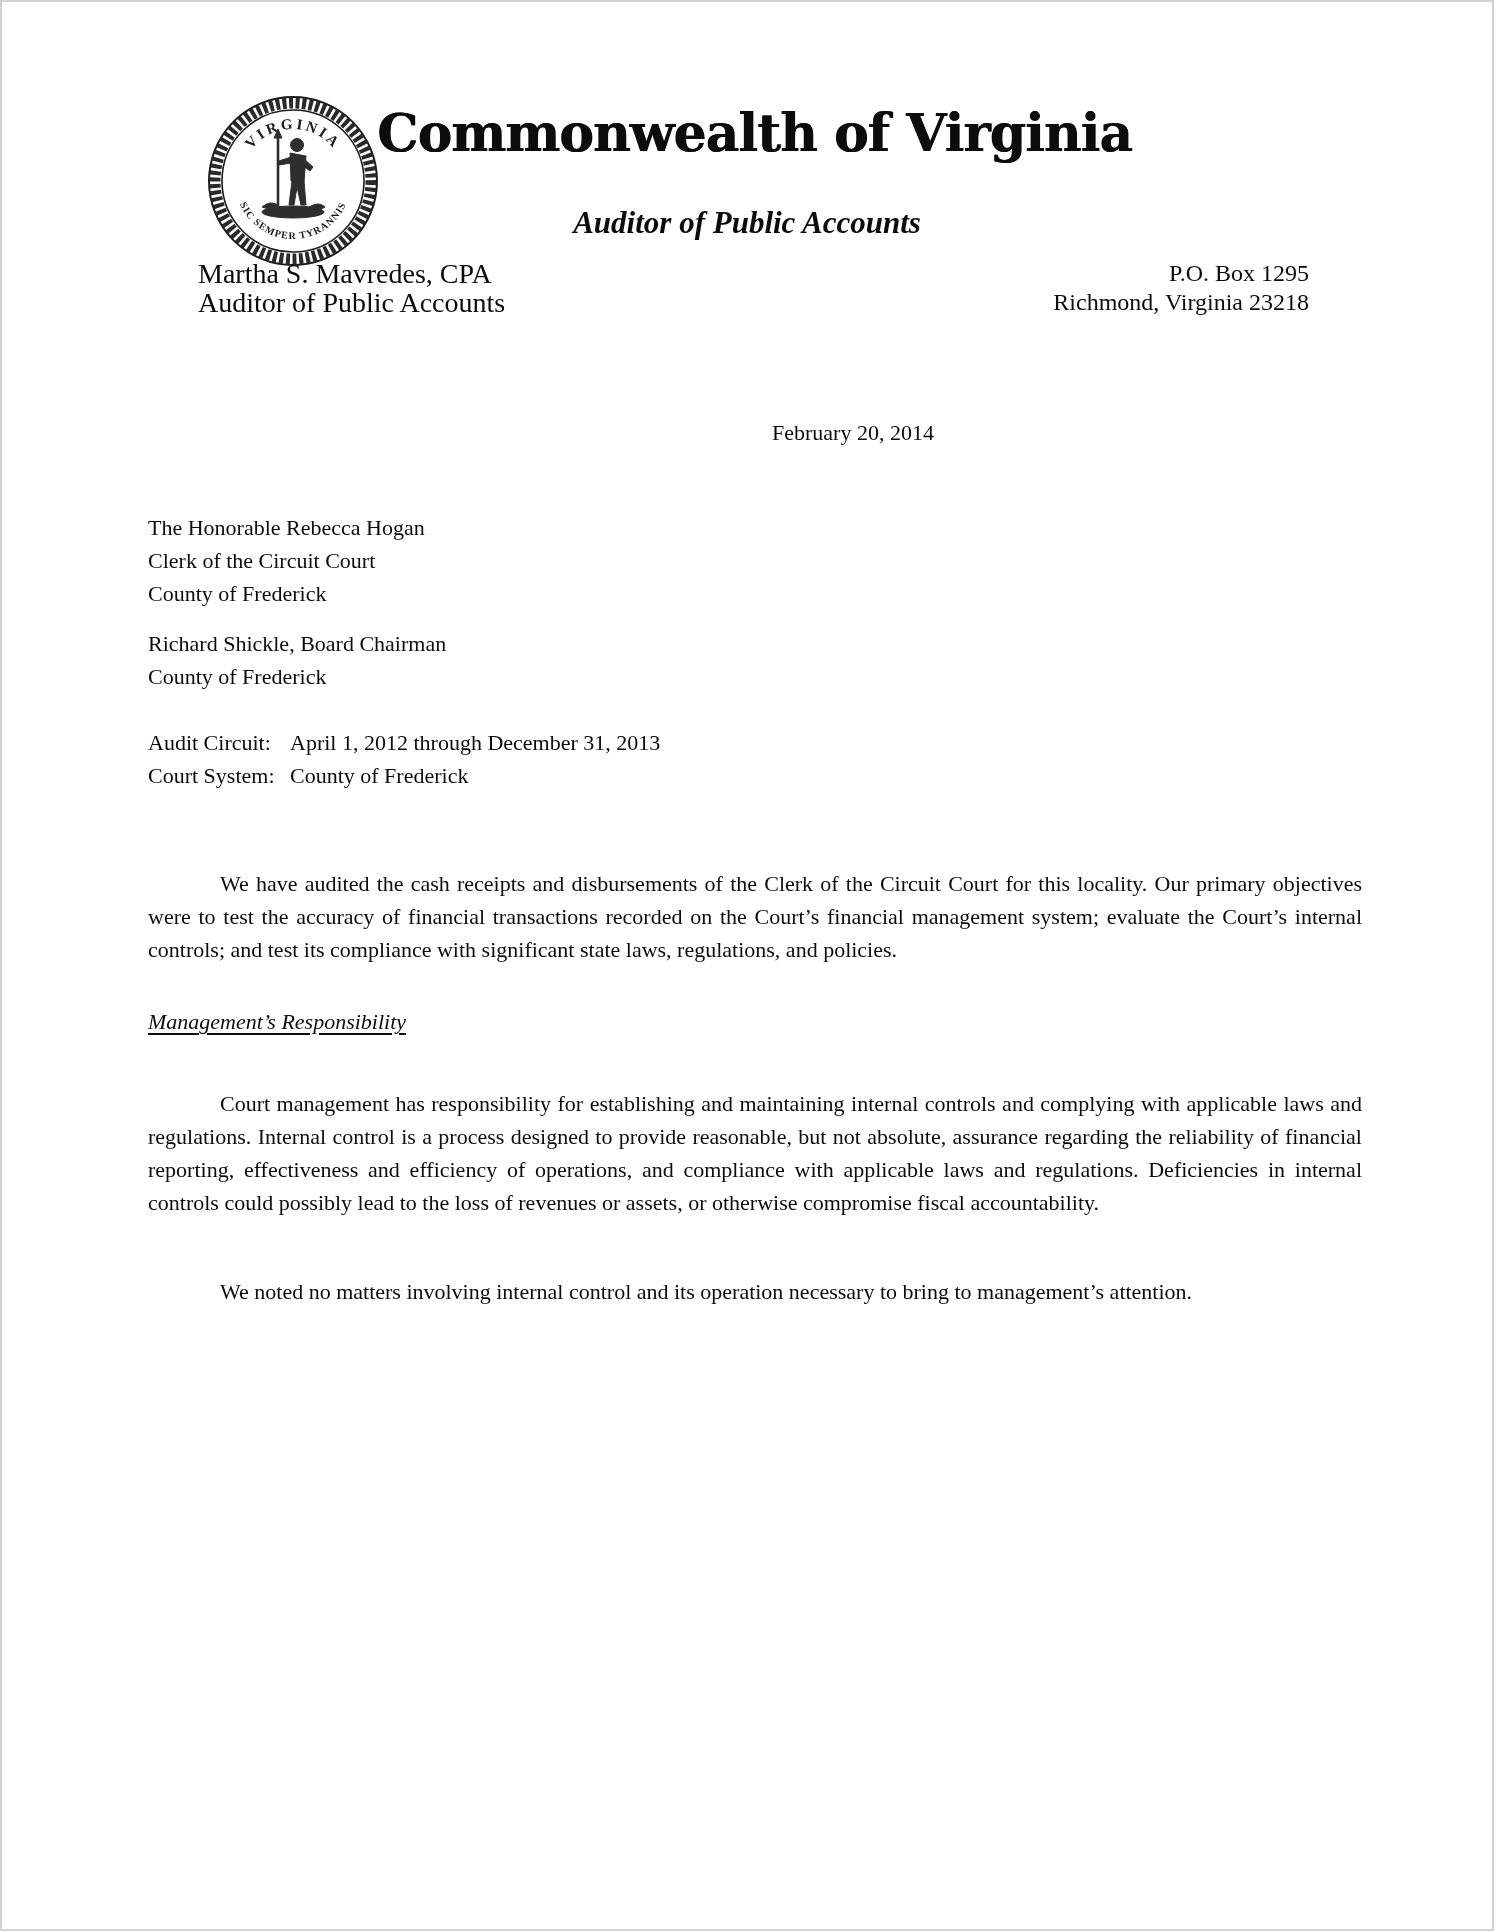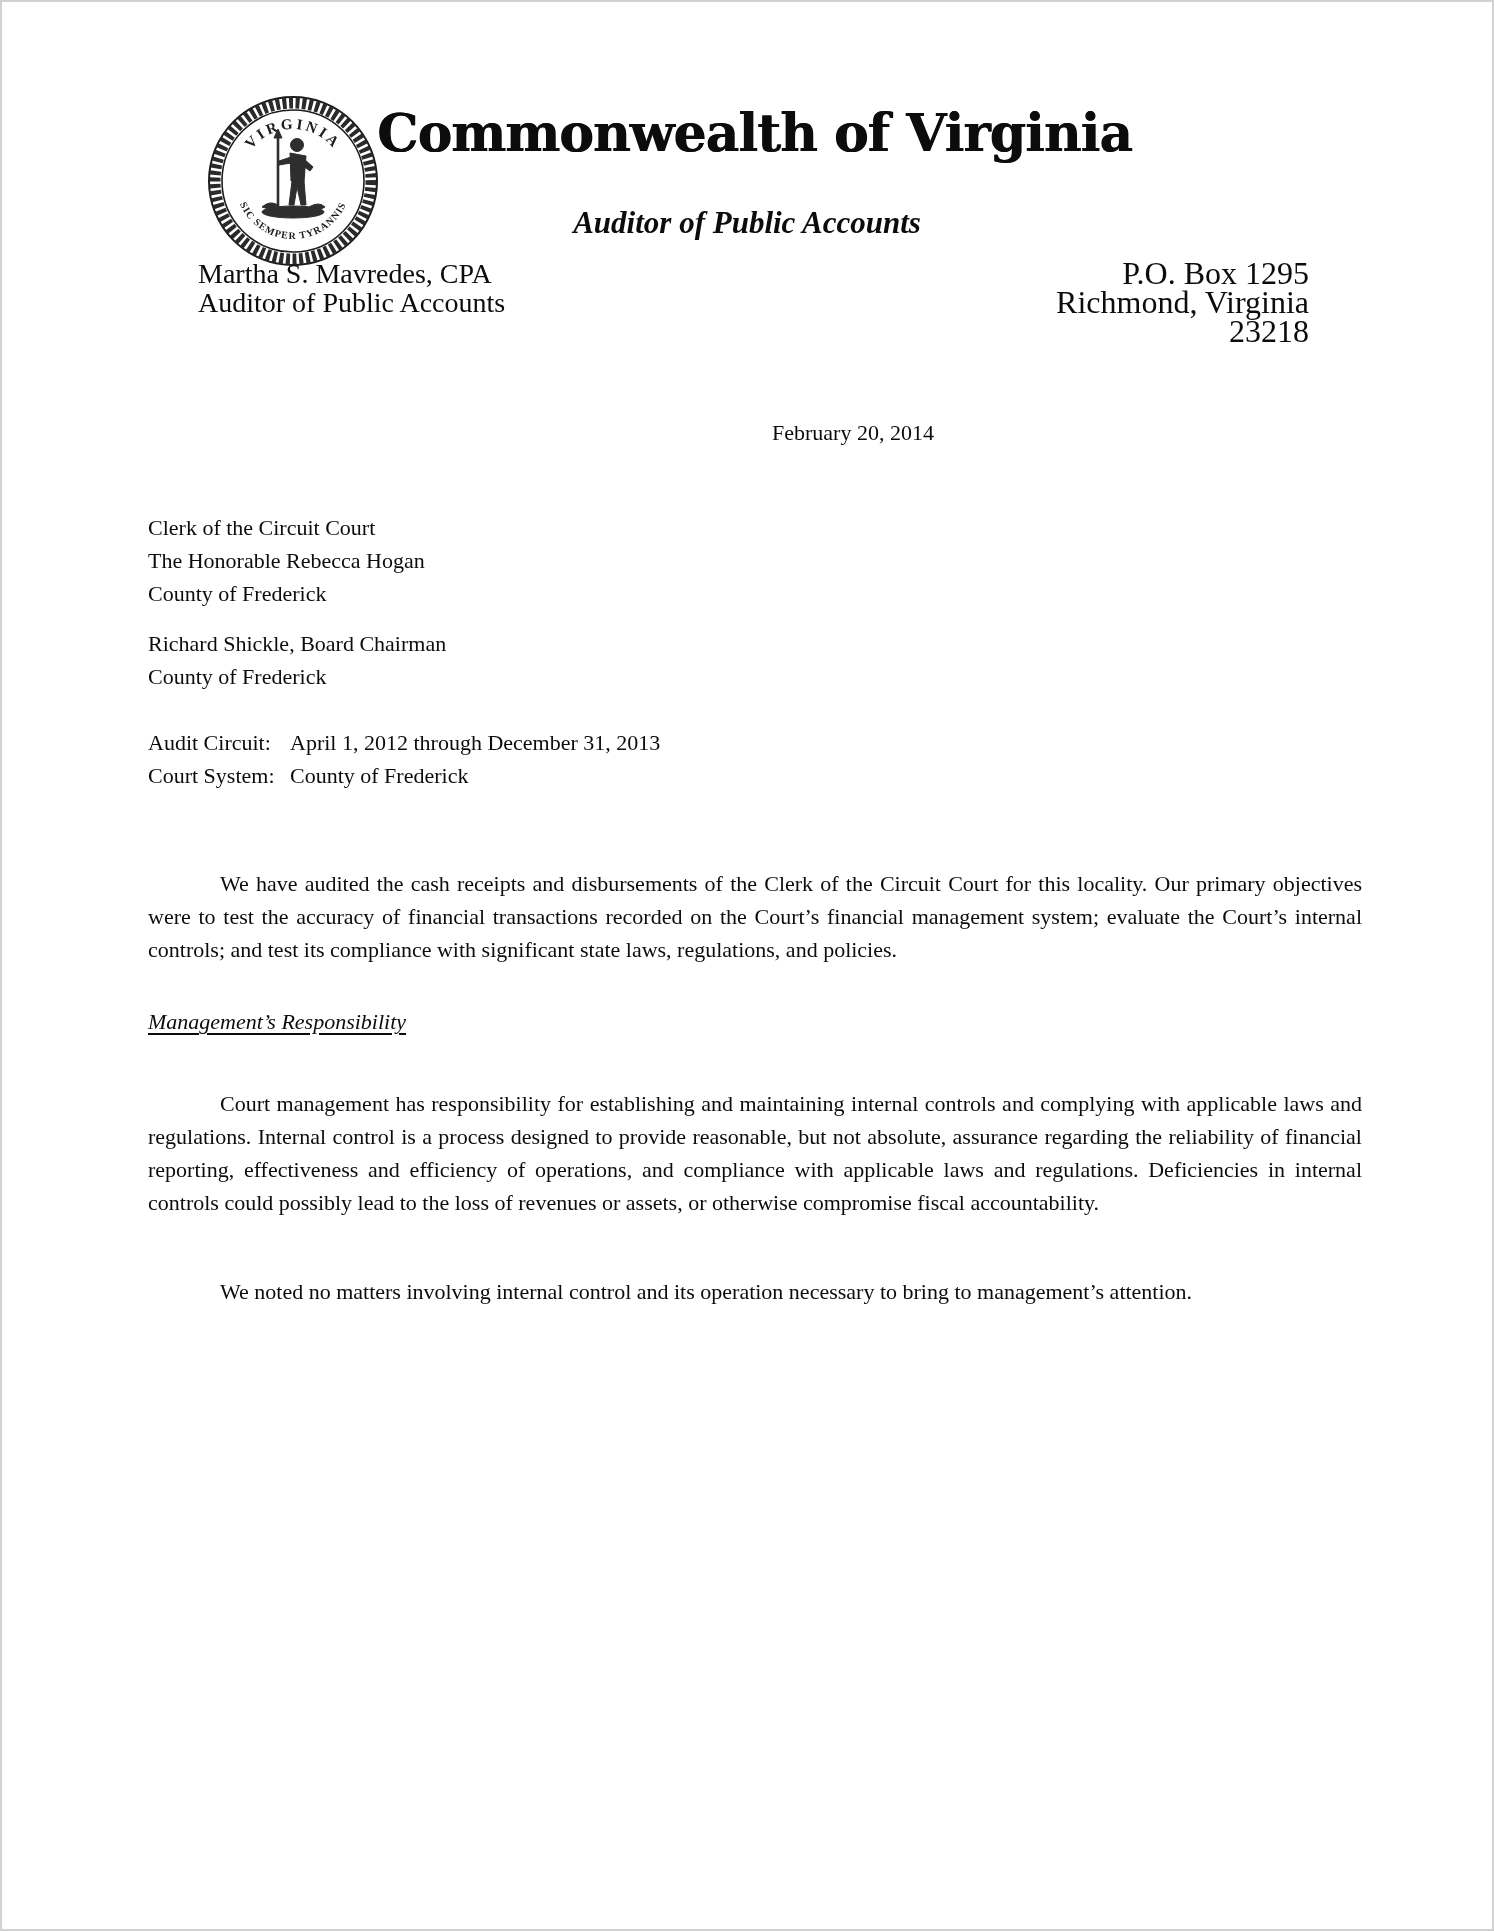--- a/index.html
+++ b/index.html
@@ -30,21 +30,21 @@
   }
   .org-subtitle {
     left: 375px; top: 203px; width: 740px;
     text-align: center;
     font-style: italic;
     font-weight: bold;
     font-size: 31px;
     font-family: "Liberation Serif", serif;
   }
   .contact-left { left: 196px; top: 257px; font-size: 28px; line-height: 29px; }
-  .contact-right { left: 1000px; top: 257px; width: 307px; text-align: right; font-size: 32px; line-height: 29px; }
+  .contact-right { left: 1000px; top: 257px; width: 307px; text-align: right; font-size: 24px; line-height: 29px; }
 
   
   .body-text { font-size: 22px; line-height: 33px; }
   .date-line { left: 770px; top: 414px; }
   .recipient-1 { left: 146px; top: 509px; }
   .recipient-2 { left: 146px; top: 625px; }
   .meta-block { left: 146px; top: 724px; }
   .meta-row { display: flex; }
   .meta-label { width: 142px; flex: 0 0 142px; }
   .para { left: 146px; width: 1214px; text-align: justify; text-indent: 72px; }
@@ -109,22 +109,22 @@
   </div>
 
   <div class="abs contact-right">
     <div>P.O. Box 1295</div>
     <div>Richmond, Virginia 23218</div>
   </div>
 
   <div class="abs body-text date-line">February 20, 2014</div>
 
   <div class="abs body-text recipient-1">
+    <div>The Honorable Rebecca Hogan</div>
     <div>Clerk of the Circuit Court</div>
-    <div>The Honorable Rebecca Hogan</div>
     <div>County of Frederick</div>
   </div>
 
   <div class="abs body-text recipient-2">
     <div>Richard Shickle, Board Chairman</div>
     <div>County of Frederick</div>
   </div>
 
   <div class="abs body-text meta-block">
     <div class="meta-row">

